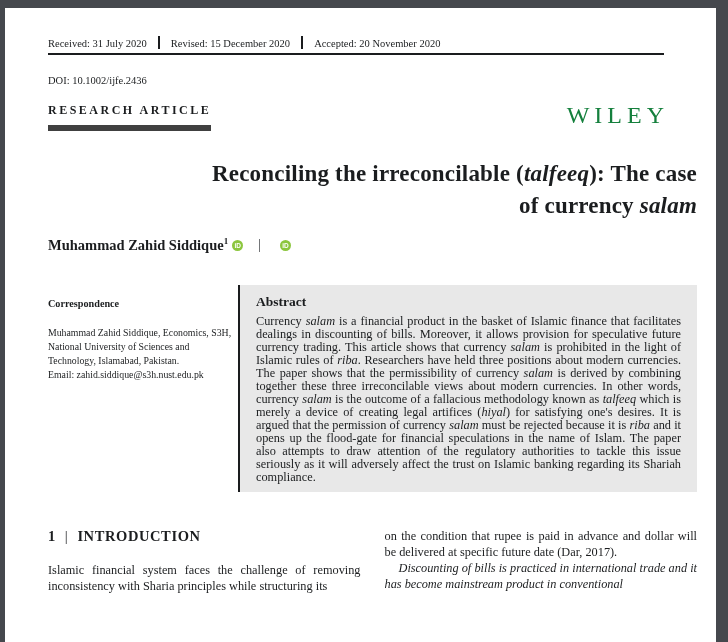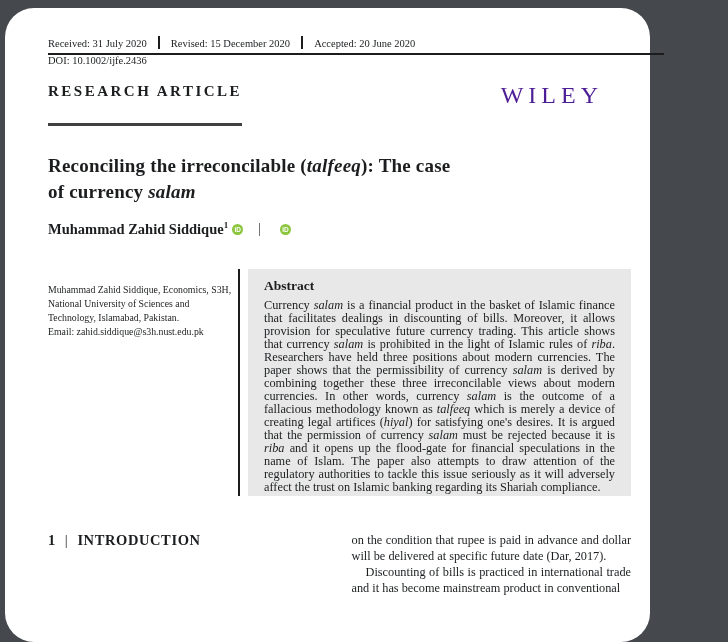--- a/index.html
+++ b/index.html
@@ -7,72 +7,72 @@
   body {
     position: relative;
     background: var(--frame, #45484d);
     font-family: "Liberation Serif", "DejaVu Serif", serif;
     color: #1b1d1f;
     overflow: hidden;
   }
   .page {
     position: absolute;
     left: 5px; top: 8px;
-    width: 645px; height: 634px;
+    width: 711px; height: 634px;
     background: #ffffff;
-    border-radius: 29px;
   }
   .content { padding: 30px 19px 0 43px; }
 
   
   .dates-row {
     display: flex;
     align-items: center;
     width: 616px;
     font-size: 10.5px;
     padding-bottom: 4px;
     border-bottom: 2px solid #1a1c1e;
   }
   .vbar {
     width: 2px;
     align-self: stretch;
     background: #1a1c1e;
     margin: -2px 11px 0 11px;
   }
-  .doi-row { margin-top: 0; font-size: 10.5px; }
+  .doi-row { margin-top: 20px; font-size: 10.5px; }
 
   
   .header-row {
     margin-top: 17px;
     display: flex;
     justify-content: space-between;
     align-items: flex-start;
   }
   .article-type {
     font-weight: bold;
-    font-size: 15px;
+    font-size: 12px;
     letter-spacing: 2.5px;
-    padding-bottom: 23px;
-    border-bottom: 3px solid #404040;
+    padding-bottom: 7px;
+    border-bottom: 6px solid #404040;
   }
   .publisher {
     font-size: 24px;
     letter-spacing: 5px;
-    color: #4c1d95;
+    color: #15803d;
     line-height: 1;
     margin-right: 28px;
     text-align: center;
   }
 
   .title {
     margin-top: 27px;
-    font-size: 19px;
+    font-size: 23px;
     font-weight: bold;
     line-height: 1.38;
     letter-spacing: 0.2px;
+    text-align: right;
   }
 
   .authors-row {
     margin-top: 15px;
     display: flex;
     align-items: center;
     font-size: 14.5px;
     font-weight: bold;
   }
   .author sup { font-size: 9px; }
@@ -94,92 +94,93 @@
 
   
   .info-section { margin-top: 31px; display: flex; align-items: stretch; }
   .left-col { width: 186px; flex: 0 0 186px; font-size: 9.8px; line-height: 1.42; }
   .left-col sup { font-size: 7.5px; }
   .affil { margin-bottom: 4px; }
   .corr-heading { font-weight: bold; margin-top: 12px; font-size: 10.2px; }
   .corr-body { margin-top: 14px; }
   .vrule { width: 2px; background: #1a1c1e; margin-left: 4px; }
   .abstract-box {
-    margin-left: 8px;
     flex: 1;
     background: var(--abstract-bg, #e8e8e8);
-    padding: 9px 16px 2px 16px;
+    padding: 9px 16px 8px 16px;
   }
   .abstract-heading { font-weight: bold; font-size: 13.5px; margin-bottom: 5px; }
   .abstract-text {
     font-size: 12.3px;
     line-height: 13px;
     text-align: justify;
   }
 
   
   .intro-section { margin-top: 36px; display: flex; gap: 24px; }
   .intro-col { flex: 1; font-size: 12.3px; line-height: 16px; text-align: justify; }
   .section-heading {
     font-weight: bold;
     font-size: 14.5px;
     letter-spacing: 0.6px;
     text-align: left;
   }
   .section-heading .pipe { font-weight: normal; margin: 0 9px; }
   .intro-col p.first { margin-top: 18px; }
-  .indent { text-indent: 14px; }
+  .indent { text-indent: 14px; font-style: italic; }
 </style>
 </head>
 <body style="--frame: #45484d; --abstract-bg: #e8e8e8; --orcid-green: #8cc63e;">
 
 <div class="page">
   <div class="content">
 
     <div class="dates-row">
       <span>Received: 31 July 2020</span>
       <span class="vbar"></span>
       <span>Revised: 15 December 2020</span>
       <span class="vbar"></span>
-      <span>Accepted: 20 June 2020</span>
+      <span>Accepted: 20 November 2020</span>
     </div>
 
     <div class="doi-row">DOI: 10.1002/ijfe.2436</div>
 
     <div class="header-row">
       <span class="article-type">RESEARCH ARTICLE</span>
       <span class="publisher">WILEY</span>
     </div>
 
     <h1 class="title"><span>Reconciling the irreconcilable (</span><span style="font-style: italic;">talfeeq</span><span>): The case</span><br><span>of currency </span><span style="font-style: italic;">salam</span></h1>
 
     <div class="authors-row">
       <span class="author"><span>Muhammad Zahid Siddique</span><sup>1</sup></span>
       <span class="orcid">iD</span>
       <span class="author-sep">|</span>
       <span class="orcid">iD</span>
     </div>
 
     <div class="info-section">
       <div class="left-col">
+        <p class="corr-heading">Correspondence</p>
         <p class="corr-body">Muhammad Zahid Siddique, Economics, S3H, National University of Sciences and Technology, Islamabad, Pakistan.</p>
         <p class="corr-email">Email: zahid.siddique@s3h.nust.edu.pk</p>
       </div>
       <div class="vrule"></div>
       <div class="abstract-box">
         <div class="abstract-heading">Abstract</div>
         <div class="abstract-text"><span>Currency </span><span style="font-style: italic;">salam</span><span> is a financial product in the basket of Islamic finance that facilitates dealings in discounting of bills. Moreover, it allows provision for speculative future currency trading. This article shows that currency </span><span style="font-style: italic;">salam</span><span> is prohibited in the light of Islamic rules of </span><span style="font-style: italic;">riba</span><span>. Researchers have held three positions about modern currencies. The paper shows that the permissibility of currency </span><span style="font-style: italic;">salam</span><span> is derived by combining together these three irreconcilable views about modern currencies. In other words, currency </span><span style="font-style: italic;">salam</span><span> is the outcome of a fallacious methodology known as </span><span style="font-style: italic;">talfeeq</span><span> which is merely a device of creating legal artifices (</span><span style="font-style: italic;">hiyal</span><span>) for satisfying one's desires. It is argued that the permission of currency </span><span style="font-style: italic;">salam</span><span> must be rejected because it is </span><span style="font-style: italic;">riba</span><span> and it opens up the flood-gate for financial speculations in the name of Islam. The paper also attempts to draw attention of the regulatory authorities to tackle this issue seriously as it will adversely affect the trust on Islamic banking regarding its Shariah compliance.</span></div>
       </div>
     </div>
 
     <div class="intro-section">
       <div class="intro-col">
         <div class="section-heading">
           <span>1</span><span class="pipe">|</span><span>INTRODUCTION</span>
         </div>
+        <p class="first">Islamic financial system faces the challenge of removing inconsistency with Sharia principles while structuring its</p>
       </div>
       <div class="intro-col">
         <p>on the condition that rupee is paid in advance and dollar will be delivered at specific future date (Dar, 2017).</p>
         <p class="indent">Discounting of bills is practiced in international trade and it has become mainstream product in conventional</p>
       </div>
     </div>
 
   </div>
 </div>
 

